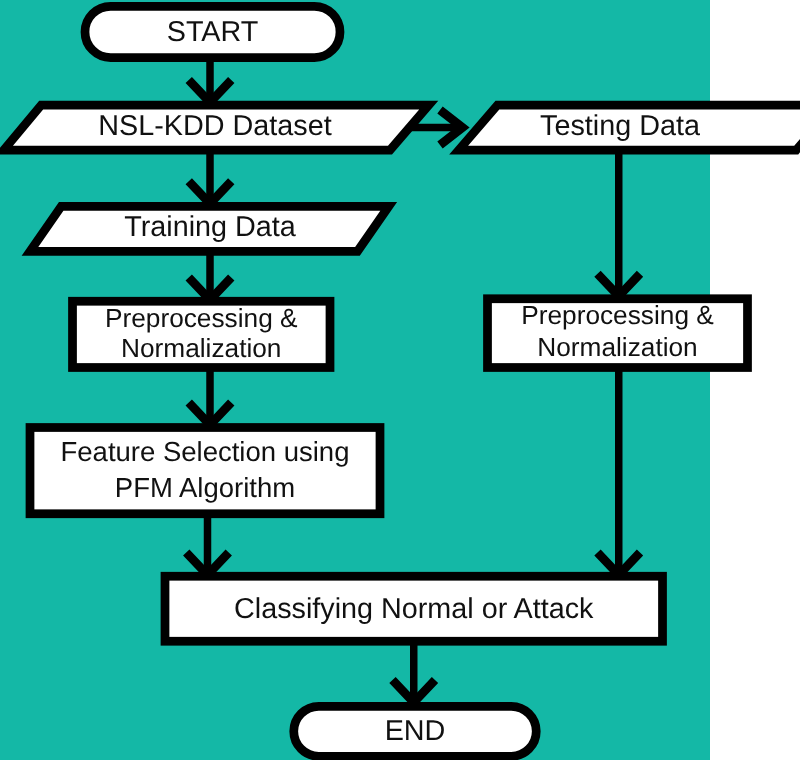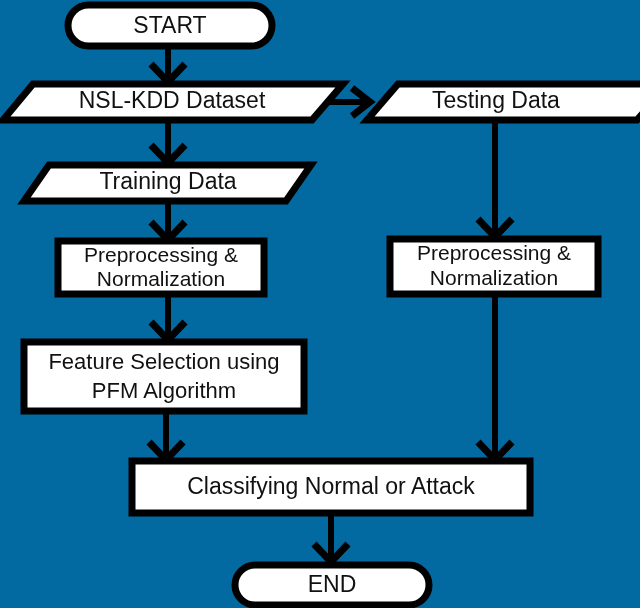--- a/index.html
+++ b/index.html
@@ -8,23 +8,23 @@
     background: #ffffff;
   }
   body {
     width: 640px;
     height: 608px;
     overflow: hidden;
     font-family: "Liberation Sans", sans-serif;
   }
   #flowchart-root {
     position: relative;
-    width: 640px;
+    width: 568px;
     height: 608px;
-    background: #0369a1;
+    background: #14b8a6;
   }
   svg.chart {
     display: block;
     width: 640px;
     height: 608px;
   }
   .node-shape {
     fill: #ffffff;
     stroke: #000000;
     stroke-width: 7;

